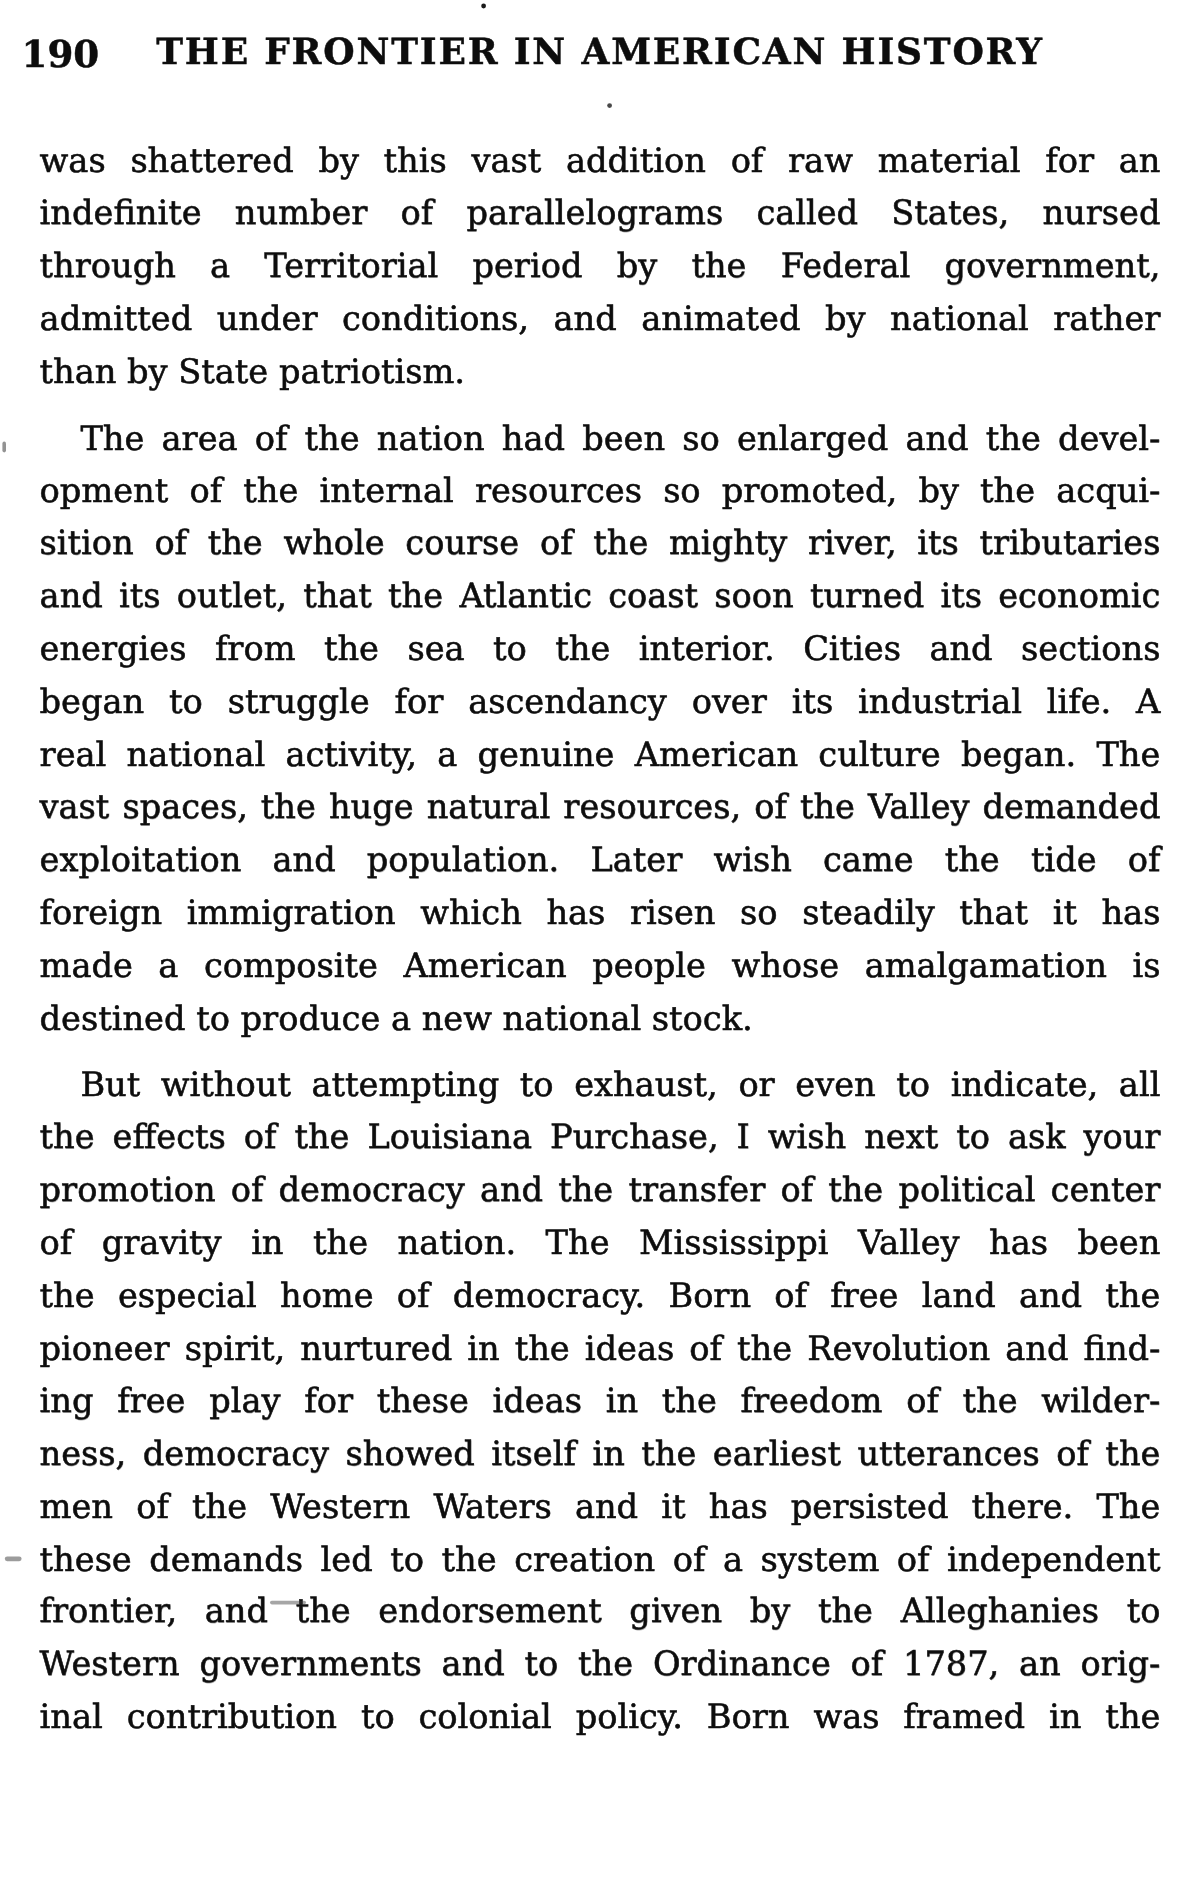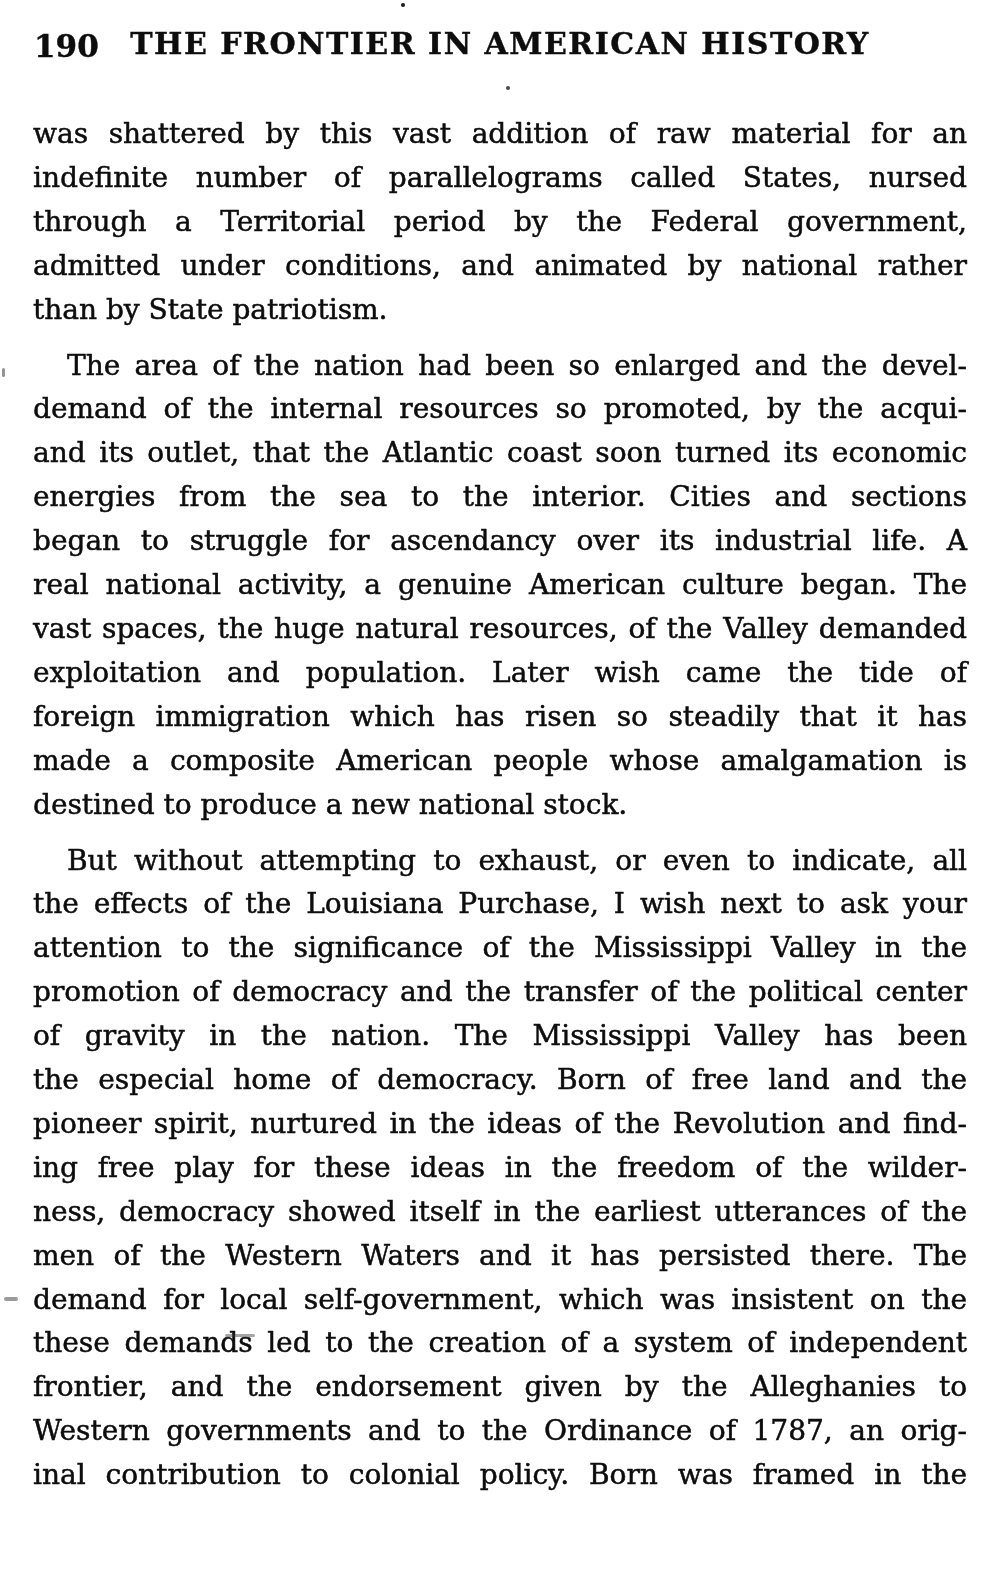--- a/index.html
+++ b/index.html
@@ -8,21 +8,21 @@
     background: #ffffff;
     color: #0d0d0d;
     font-family: "DejaVu Serif", "Liberation Serif", serif;
     position: relative;
     overflow: hidden;
   }
   .page { position: absolute; inset: 0; }
 
   .header { position: absolute; top: 26px; left: 0; right: 0; height: 48px; }
   .pagenum {
-    position: absolute; left: 34px; top: 2px;
+    position: absolute; left: 18px; top: 2px;
     font-size: 31px; font-weight: 700;
     -webkit-text-stroke: 0.4px #101010;
   }
   .title {
     text-align: center;
     font-size: 30px; font-weight: 700;
     letter-spacing: 1.5px;
     -webkit-text-stroke: 0.4px #101010;
   }
 
@@ -56,43 +56,42 @@
   <div class="body-text">
       <div class="para">
         <div class="line">was shattered by this vast addition of raw material for an</div>
         <div class="line">indefinite number of parallelograms called States, nursed</div>
         <div class="line">through a Territorial period by the Federal government,</div>
         <div class="line">admitted under conditions, and animated by national rather</div>
         <div class="line last">than by State patriotism.</div>
       </div>
       <div class="para">
         <div class="line indent">The area of the nation had been so enlarged and the devel-</div>
-        <div class="line">demand of the internal resources so promoted, by the acqui-</div>
+        <div class="line">opment of the internal resources so promoted, by the acqui-</div>
+        <div class="line">sition of the whole course of the mighty river, its tributaries</div>
         <div class="line">and its outlet, that the Atlantic coast soon turned its economic</div>
         <div class="line">energies from the sea to the interior.  Cities and sections</div>
         <div class="line">began to struggle for ascendancy over its industrial life.  A</div>
         <div class="line">real national activity, a genuine American culture began.  The</div>
         <div class="line">vast spaces, the huge natural resources, of the Valley demanded</div>
         <div class="line">exploitation and population.  Later wish came the tide of</div>
         <div class="line">foreign immigration which has risen so steadily that it has</div>
         <div class="line">made a composite American people whose amalgamation is</div>
         <div class="line last">destined to produce a new national stock.</div>
       </div>
       <div class="para">
         <div class="line indent">But without attempting to exhaust, or even to indicate, all</div>
         <div class="line">the effects of the Louisiana Purchase, I wish next to ask your</div>
-        <div class="line">attention to the significance of the Mississippi Valley in the</div>
         <div class="line">promotion of democracy and the transfer of the political center</div>
         <div class="line">of gravity in the nation.  The Mississippi Valley has been</div>
         <div class="line">the especial home of democracy.  Born of free land and the</div>
         <div class="line">pioneer spirit, nurtured in the ideas of the Revolution and find-</div>
         <div class="line">ing free play for these ideas in the freedom of the wilder-</div>
         <div class="line">ness, democracy showed itself in the earliest utterances of the</div>
         <div class="line">men of the Western Waters and it has persisted there.  The</div>
-        <div class="line">demand for local self-government, which was insistent on the</div>
         <div class="line">these demands led to the creation of a system of independent</div>
         <div class="line">frontier, and the endorsement given by the Alleghanies to</div>
         <div class="line">Western governments and to the Ordinance of 1787, an orig-</div>
         <div class="line">inal contribution to colonial policy.  Born was framed in the</div>
       </div>
     </div>
 
   <div class="speck" style="left:401px; top:3px; width:4px; height:4px;"></div>
   <div class="speck" style="left:506px; top:86px; width:4px; height:4px; opacity:.8;"></div>
   <div class="smudge" style="left:2px; top:368px; width:3px; height:9px; opacity:.55;"></div>

